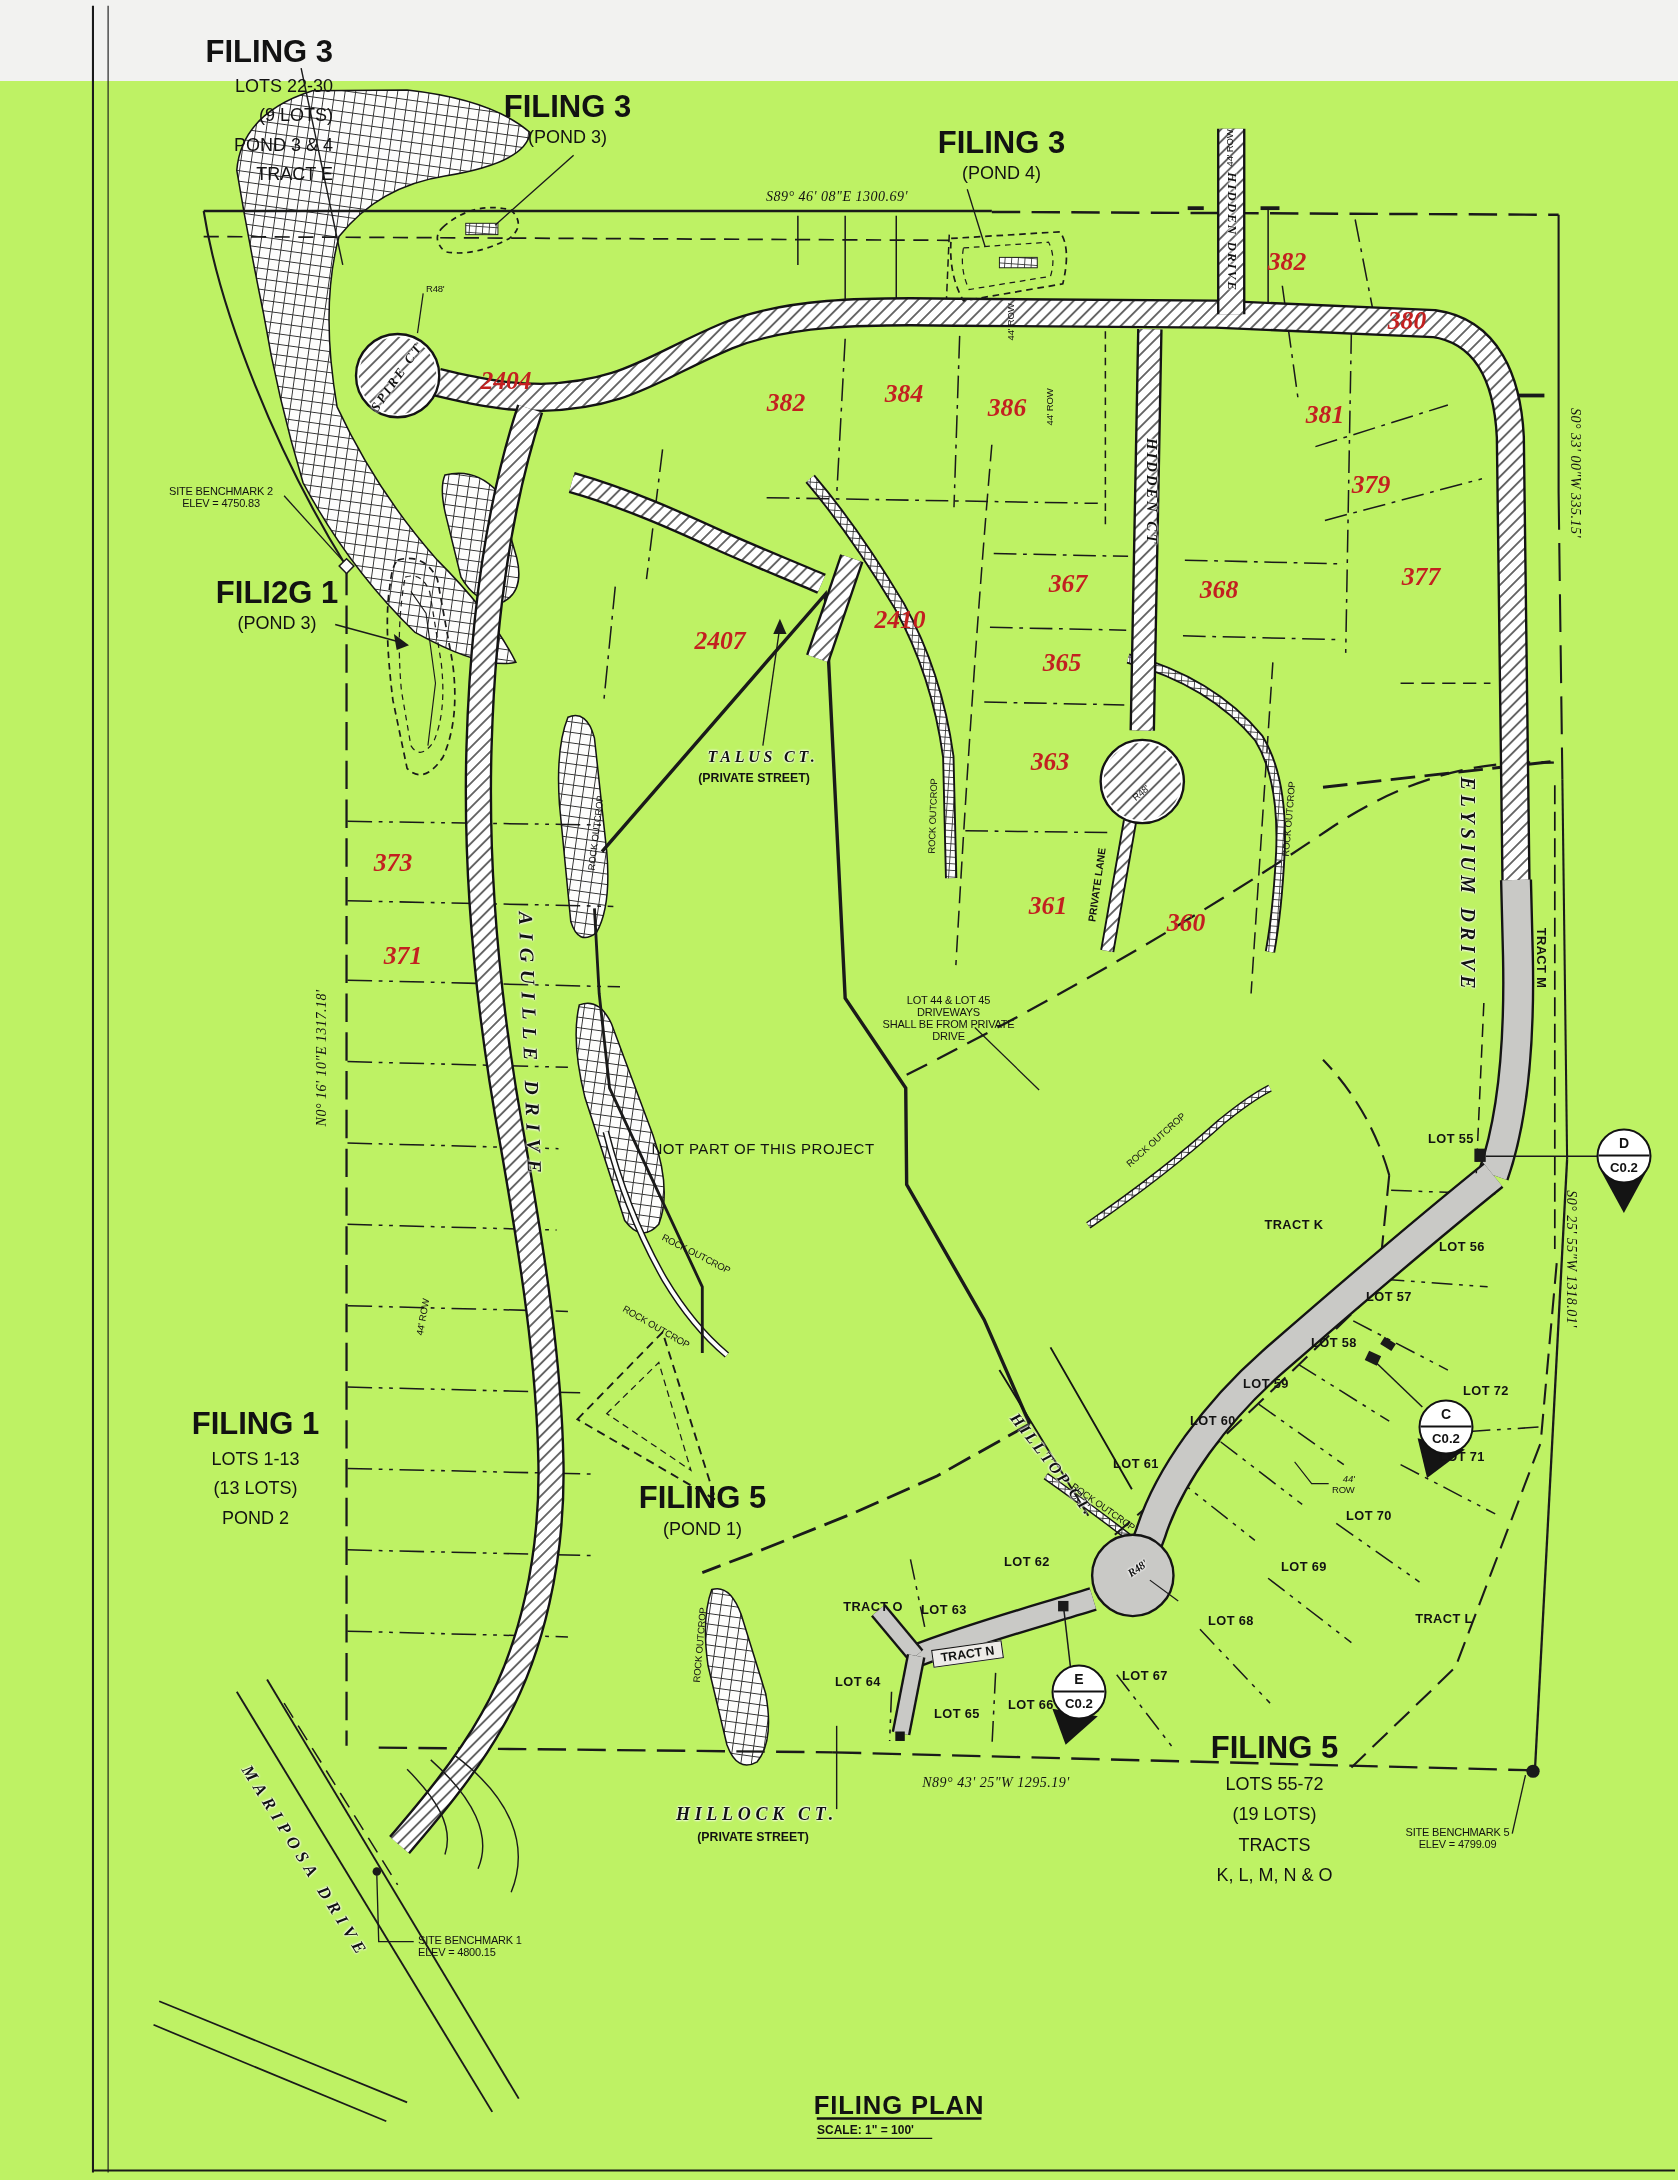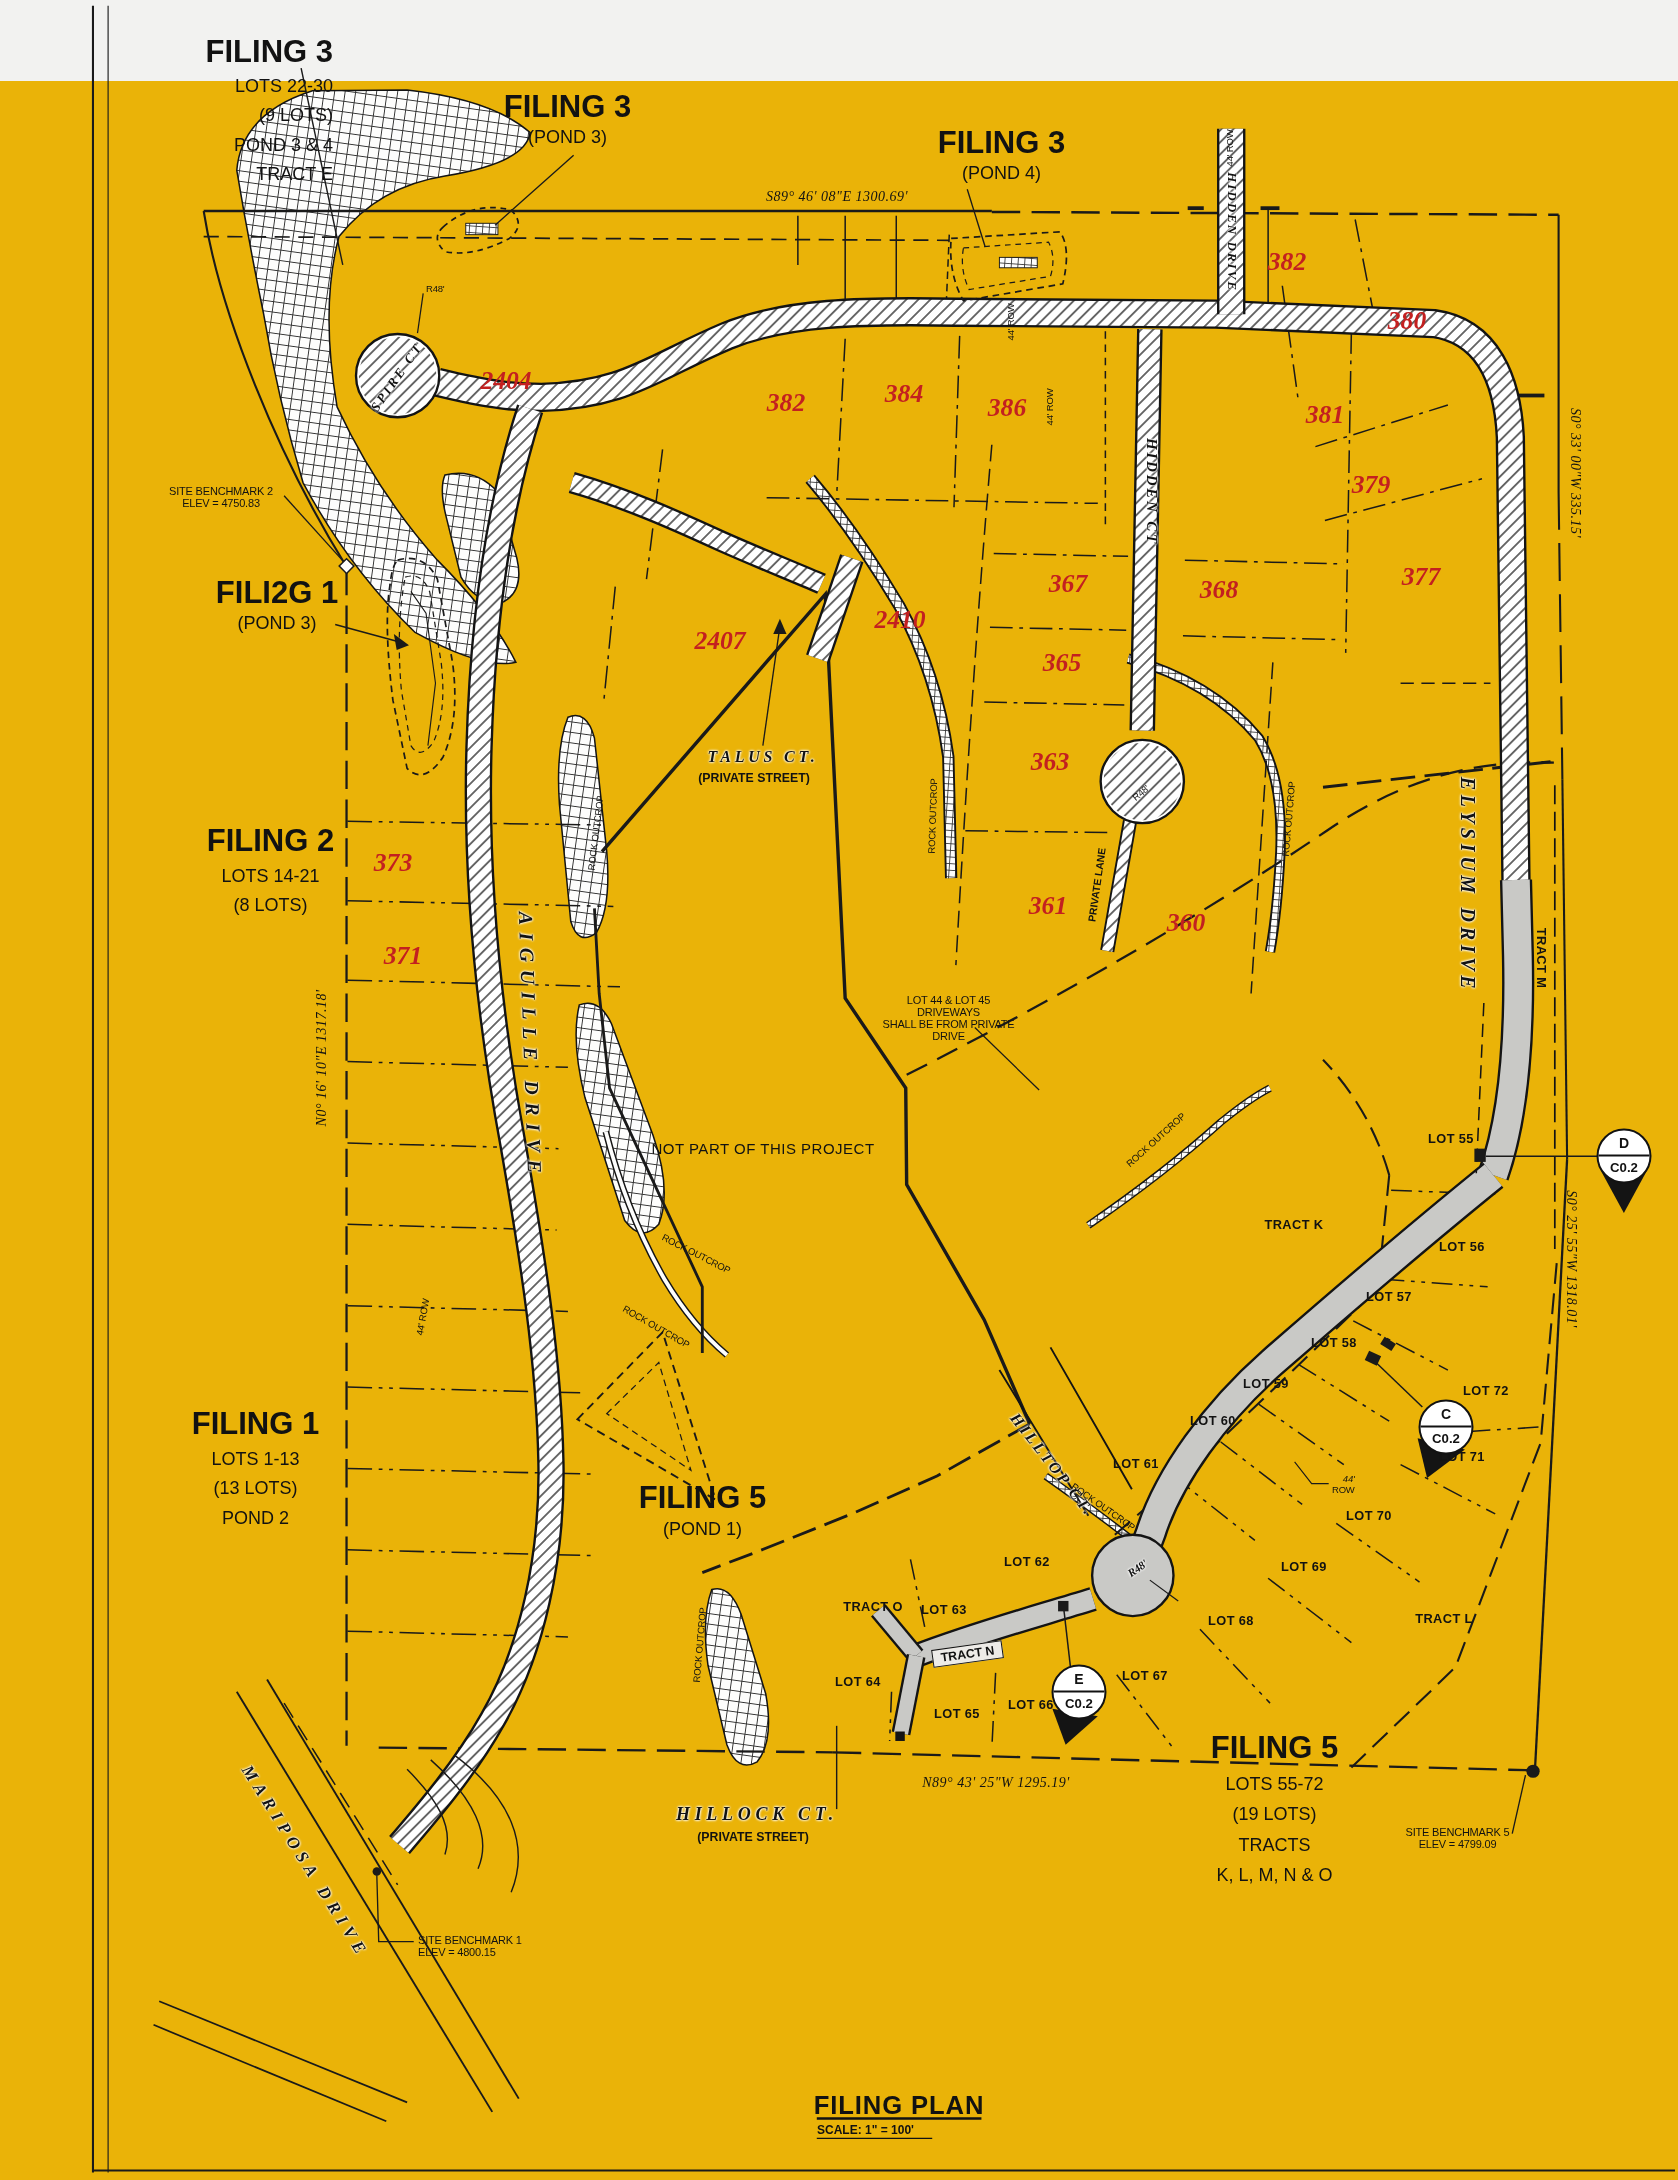--- a/index.html
+++ b/index.html
@@ -1,16 +1,16 @@
 <!DOCTYPE html>
 <html style="font-size:15px"><head>
 <meta charset="utf-8">
 <style>
   html,body{margin:0;padding:0;background:#d8d8d6;}
-  .sheet{position:relative;width:1679px;height:2180px;background:#eab308;overflow:hidden;
+  .sheet{position:relative;width:1679px;height:2180px;background:#bef264;overflow:hidden;
          font-family:"Liberation Sans",sans-serif;color:#121212;}
   .topband{position:absolute;left:0;top:0;width:1679px;height:81px;background:#f2f2f0;}
   svg.lines{position:absolute;left:0;top:0;width:1679px;height:2180px;}
   .lbl{position:absolute;white-space:nowrap;line-height:1.05;}
   .ctr{transform:translate(-50%,-50%);}
   .ft{font-weight:bold;font-size:31px;letter-spacing:0;}
   .fs{font-size:18px;}
   .blk{position:absolute;}
   .red{color:#c32020;font-family:"Liberation Serif",serif;font-style:italic;font-size:25.6px;font-weight:bold;}
   .lot{font-size:12.8px;font-weight:bold;letter-spacing:0.4px;}
@@ -281,25 +281,20 @@
     <div class="ft">FILING 3</div>
     <div class="fs" style="margin-top:1.9px;">(POND 4)</div>
   </div>
 
 
   <div class="blk" style="left:180px;top:575px;width:194px;text-align:center;">
     <div class="ft">FILI2G 1</div>
     <div class="fs" style="margin-top:1.9px;">(POND 3)</div>
   </div>
 
-  <div class="blk" style="left:178px;top:823px;width:185px;text-align:center;">
-    <div class="ft">FILING 2</div>
-    <div class="fs" style="margin-top:6.6px;">LOTS 14-21</div>
-    <div class="fs" style="margin-top:8.5px;">(8 LOTS)</div>
-  </div>
 
   <div class="blk" style="left:161px;top:1406px;width:189px;text-align:center;">
     <div class="ft">FILING 1</div>
     <div class="fs" style="margin-top:6.6px;">LOTS 1-13</div>
     <div class="fs" style="margin-top:8.5px;">(13 LOTS)</div>
     <div class="fs" style="margin-top:8.5px;">POND 2</div>
   </div>
 
   <div class="blk" style="left:608px;top:1480px;width:189px;text-align:center;">
     <div class="ft">FILING 5</div>

